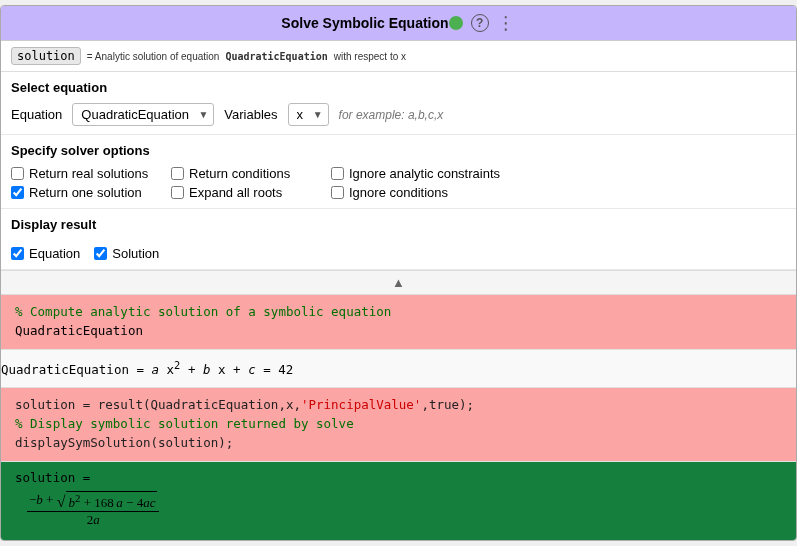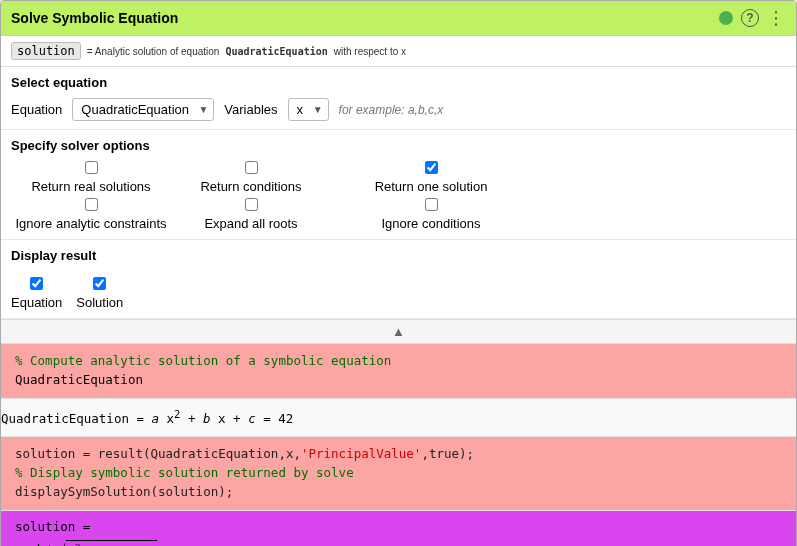--- a/index.html
+++ b/index.html
@@ -13,26 +13,26 @@
       min-height: 100vh;
     }
     .window {
       width: 797px;
       background: #fff;
       border: 1px solid #aaa;
       border-radius: 4px;
       overflow: hidden;
     }
     .titlebar {
-      background: #bef264;
+      background: #c4b5fd;
       border-bottom: 1px solid #ccc;
       padding: 6px 10px;
       display: flex;
       align-items: center;
-      justify-content: space-between;
+      justify-content: center;
     }
     .titlebar-title {
       font-weight: bold;
       font-size: 14px;
     }
     .titlebar-controls {
       display: flex;
       align-items: center;
       gap: 8px;
     }
@@ -137,21 +137,20 @@
       display: grid;
       grid-template-columns: 160px 160px 200px;
       gap: 4px 0;
       margin-bottom: 4px;
     }
     .checkbox-item {
       display: flex;
       align-items: center;
       gap: 5px;
       font-size: 13px;
-      flex-direction: column;
     }
     .checkbox-item input[type="checkbox"] {
       margin: 0;
       cursor: pointer;
     }
     .display-row {
       display: flex;
       align-items: center;
       gap: 14px;
       padding: 6px 0 4px 0;
@@ -182,22 +181,22 @@
       padding: 8px 0;
       font-family: serif;
       font-size: 13px;
       line-height: 1.5;
     }
     .math-line {
       font-family: monospace;
       font-size: 12.5px;
     }
     .solution-math {
-      padding: 8px 14px 24px 14px;
-      background: #d946ef;
+      padding: 8px 14px 12px 14px;
+      background: #15803d;
       font-family: serif;
     }
     .fraction {
       display: inline-flex;
       flex-direction: column;
       align-items: center;
       vertical-align: middle;
       margin: 0 2px;
     }
     .frac-num {
@@ -272,26 +271,26 @@
     <div class="options-grid">
       <div class="checkbox-item">
         <input type="checkbox" id="opt1" style="">
         <label for="opt1">Return real solutions</label>
       </div>
       <div class="checkbox-item">
         <input type="checkbox" id="opt2" style="">
         <label for="opt2">Return conditions</label>
       </div>
       <div class="checkbox-item">
+        <input type="checkbox" id="opt3" style="">
+        <label for="opt3">Ignore analytic constraints</label>
+      </div>
+      <div class="checkbox-item">
         <input type="checkbox" id="opt4" checked="" style="">
         <label for="opt4">Return one solution</label>
-      </div>
-      <div class="checkbox-item">
-        <input type="checkbox" id="opt3" style="">
-        <label for="opt3">Ignore analytic constraints</label>
       </div>
       <div class="checkbox-item">
         <input type="checkbox" id="opt5" style="">
         <label for="opt5">Expand all roots</label>
       </div>
       <div class="checkbox-item">
         <input type="checkbox" id="opt6" style="">
         <label for="opt6">Ignore conditions</label>
       </div>
     </div>

